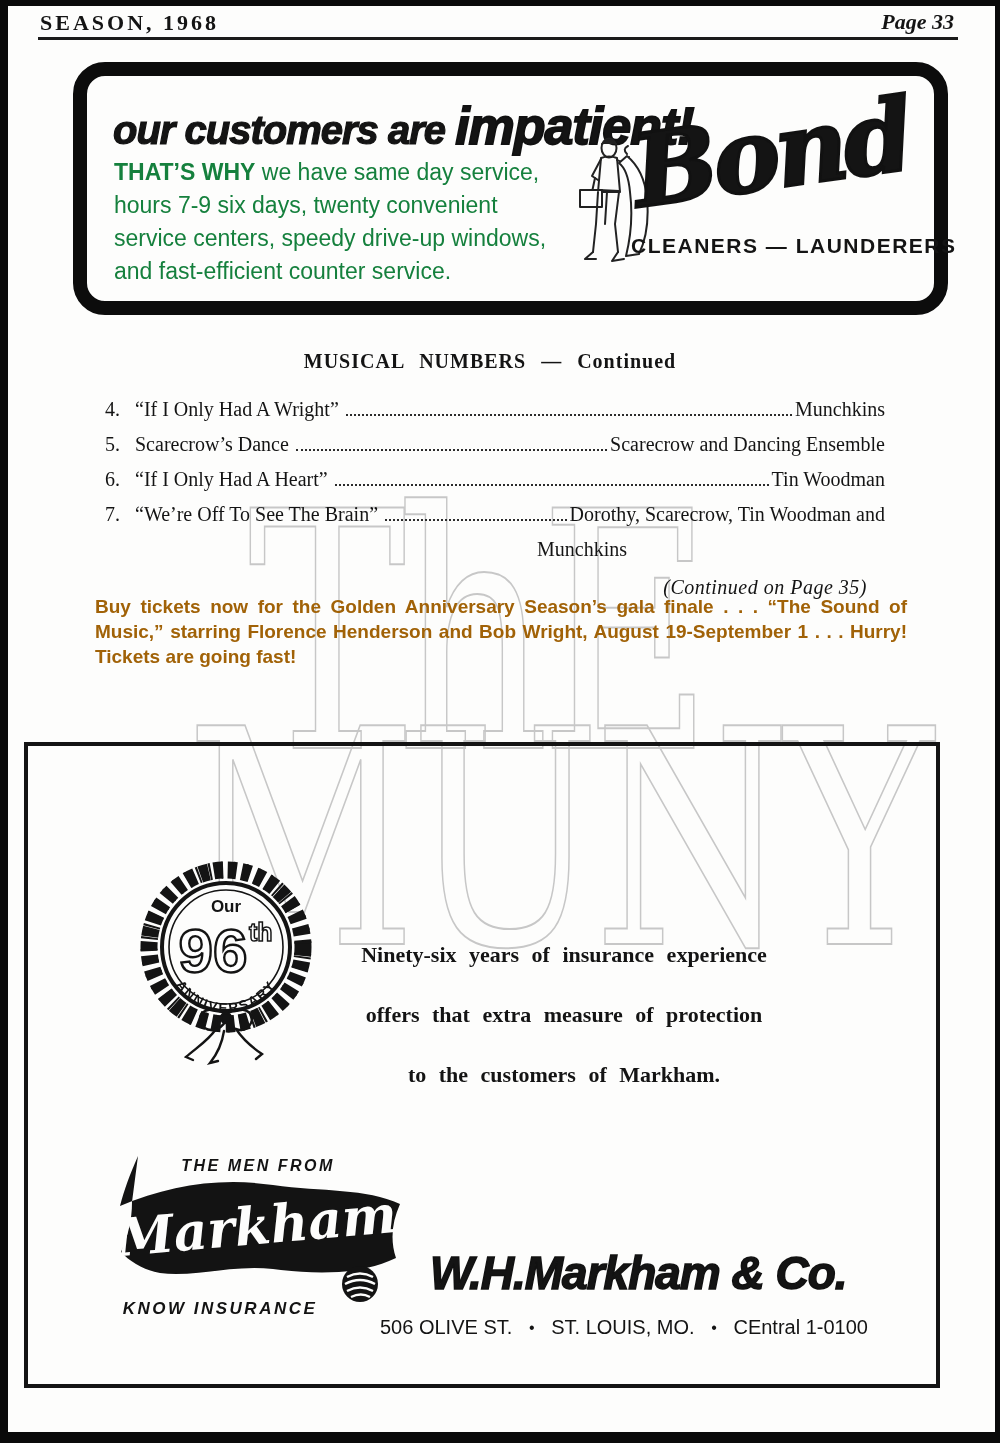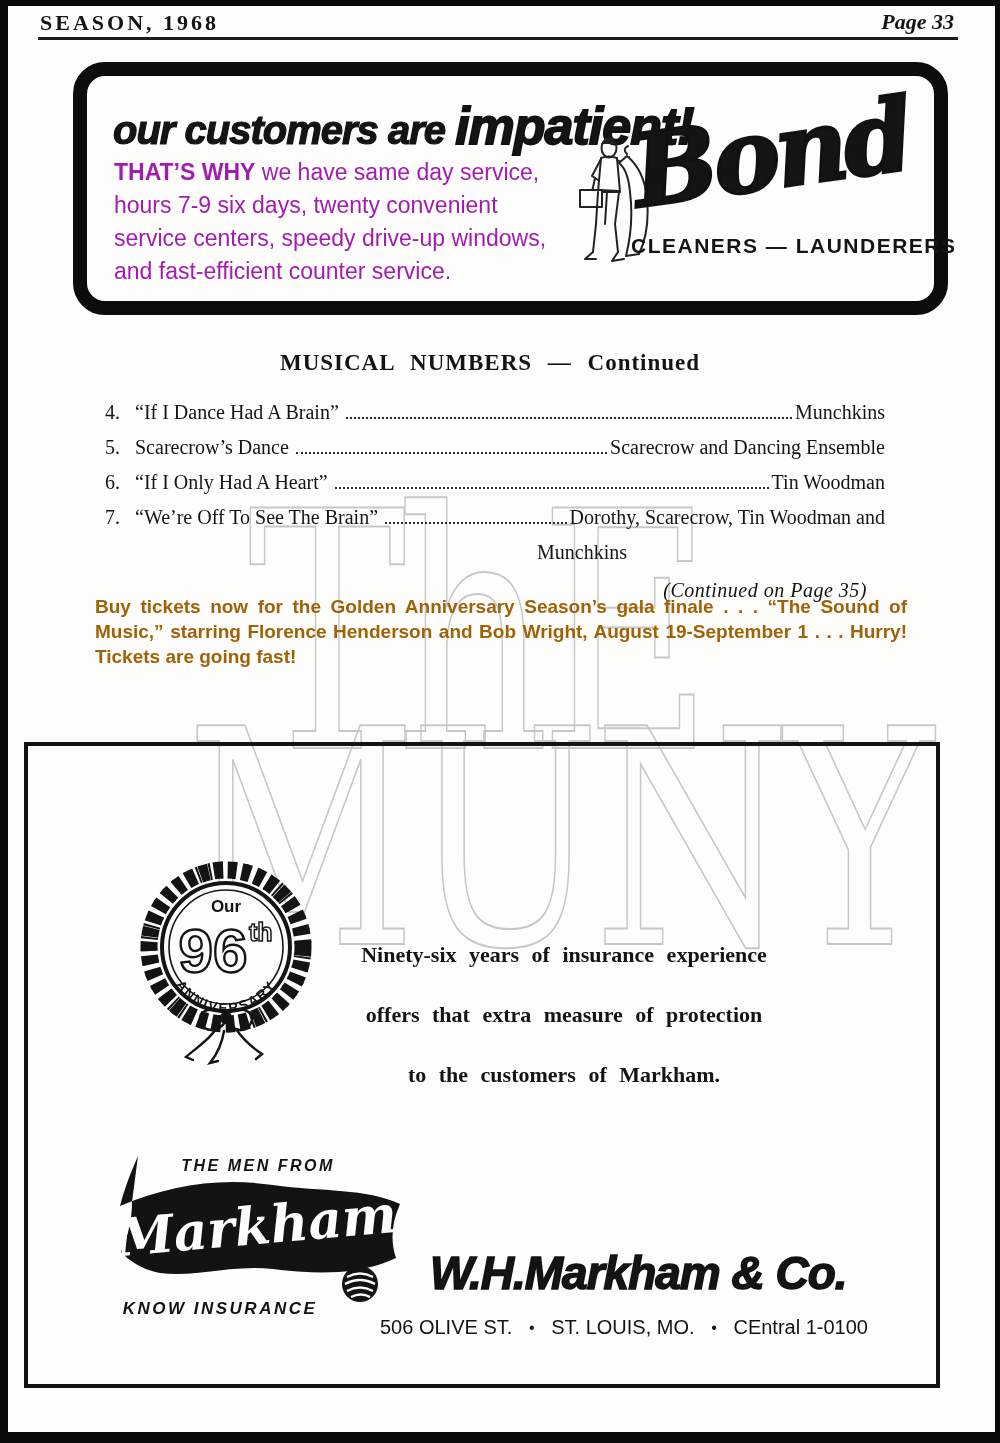--- a/index.html
+++ b/index.html
@@ -28,32 +28,32 @@
 
   
   .bond-ad { position:absolute; left:57px; top:62px; width:875px; height:253px; box-sizing:border-box;
              border:14px solid #0c0c0c; border-radius:32px; z-index:2; background:#fdfdfc;
              box-shadow:0 0 0 2px #fdfdfc inset;margin-left:16px; }
   .bond-headline { position:absolute; left:26px; top:20px; white-space:nowrap;
                    font-family:"Liberation Sans", sans-serif; font-style:italic; font-weight:bold; }
   .bond-headline .pre { font-size:40px; -webkit-text-stroke:1.2px #111; letter-spacing:-1px; }
   .bond-headline .emp { font-size:52px; -webkit-text-stroke:1.8px #111; letter-spacing:-1px; }
   .bond-body { position:absolute; left:27px; top:80px; width:460px;
-               font-family:"Liberation Sans", sans-serif; font-size:23px; line-height:33px; color:#a21caf; }
+               font-family:"Liberation Sans", sans-serif; font-size:23px; line-height:33px; color:#15803d; }
   .bond-body b { font-weight:bold; }
   .bond-man { position:absolute; left:480px; top:60px; }
   .bond-logo { position:absolute; left:545px; top:18px; font-family:"DejaVu Serif", serif;
                font-style:italic; font-weight:bold; font-size:100px; letter-spacing:-4px;
                transform:rotate(-8deg); -webkit-text-stroke:3px #111; }
   .bond-tagline { position:absolute; left:544px; top:158px; font-family:"Liberation Sans", sans-serif;
                   font-size:21px; font-weight:bold; letter-spacing:1.5px; white-space:nowrap; }
 
   
   .musical { position:absolute; left:95px; width:790px; top:350px; z-index:2; }
-  .mn-heading { text-align:center; font-size:23px; font-weight:bold; letter-spacing:1px; word-spacing:9px; }
+  .mn-heading { text-align:center; font-size:20px; font-weight:bold; letter-spacing:1px; word-spacing:9px; }
   .mn-list { margin-top:25px; }
   .mn-row { display:flex; align-items:flex-end; font-size:20px; margin-bottom:12px; white-space:nowrap; }
   .mn-num { width:30px; padding-left:10px; }
   .mn-title { margin-right:4px; }
   .mn-dots { flex:1; border-bottom:2.4px dotted #2b2b2b; margin:0 3px 5px 3px; min-width:20px; }
   .mn-wrap2 { text-align:center; font-size:20px; transform:translateX(92px); margin:2px 0 0 0; }
   .mn-cont { text-align:right; padding-right:18px; margin-top:15px; font-style:italic; font-size:20px; letter-spacing:0.5px; }
 
   
   .ticket { position:absolute; left:95px; width:812px; top:594px; z-index:2;
@@ -127,21 +127,21 @@
     </svg>
     <div class="bond-logo">Bond</div>
     <div class="bond-tagline">CLEANERS — LAUNDERERS</div>
   </div>
 
   <div class="musical">
     <div class="mn-heading">MUSICAL NUMBERS — Continued</div>
     <div class="mn-list">
       <div class="mn-row">
         <span class="mn-num">4.</span>
-        <span class="mn-title">“If I Dance Had A Brain”</span>
+        <span class="mn-title">“If I Only Had A Wright”</span>
         <span class="mn-dots"></span>
         <span class="mn-perf">Munchkins</span>
       </div>
       <div class="mn-row">
         <span class="mn-num">5.</span>
         <span class="mn-title">Scarecrow’s Dance</span>
         <span class="mn-dots"></span>
         <span class="mn-perf">Scarecrow and Dancing Ensemble</span>
       </div>
       <div class="mn-row">

